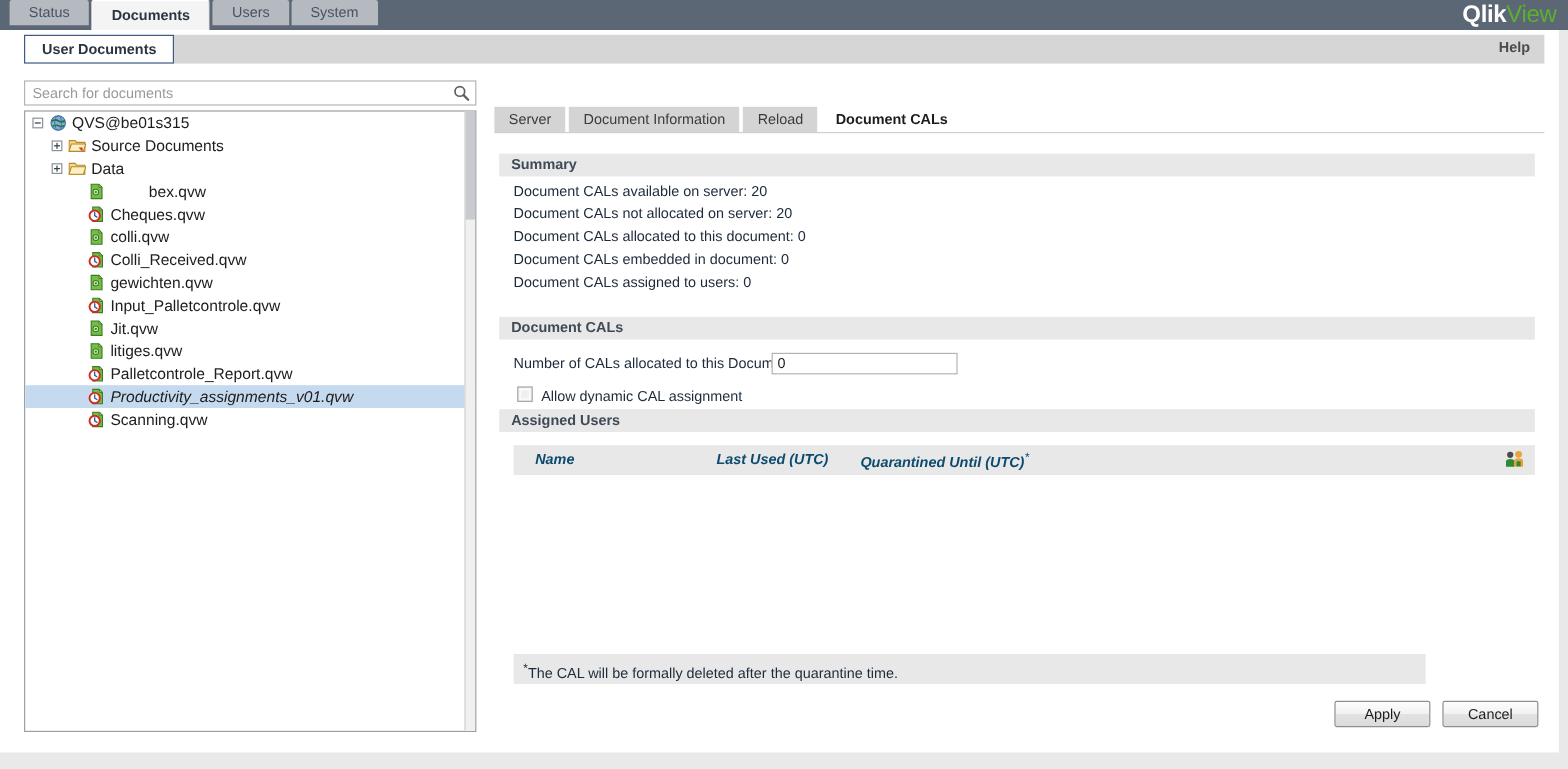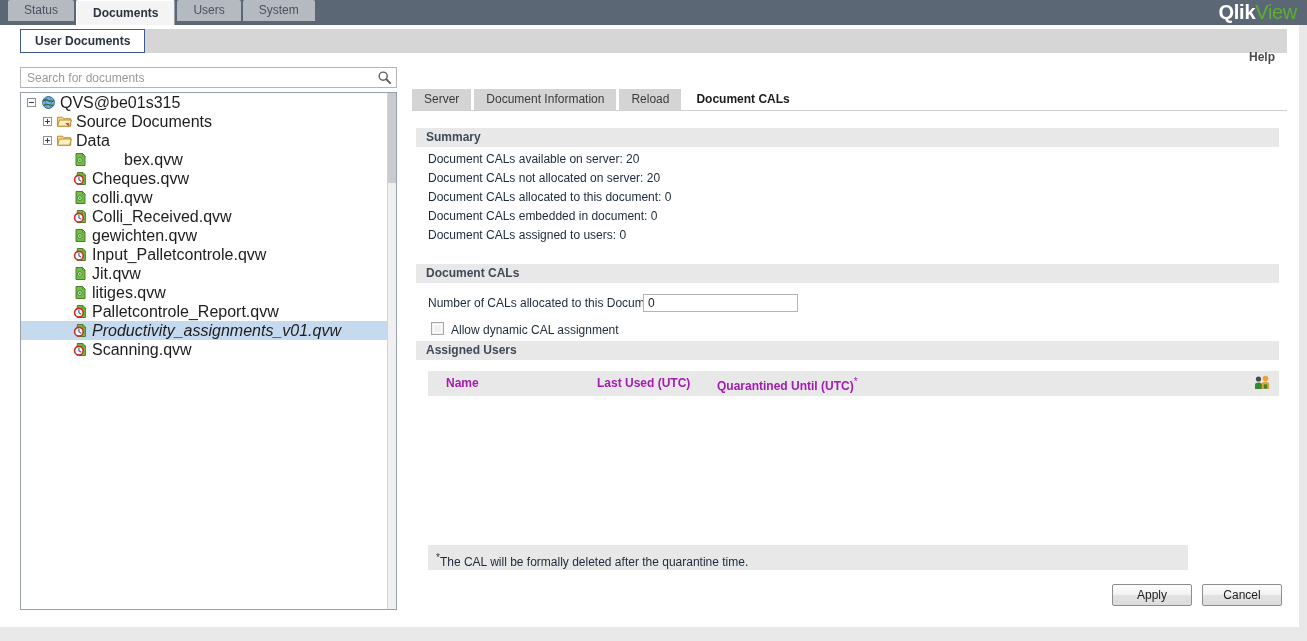--- a/index.html
+++ b/index.html
@@ -90,21 +90,21 @@
     font-size: 12px;
     font-weight: bold;
     color: #2b3440;
     background: #ffffff;
     border: 1px solid #3f5a8a;
     box-sizing: border-box;
     cursor: default;
   }
   .help-link {
     position: absolute;
-    right: 12px; top: 21px;
+    right: 12px; top: 3px;
     font-size: 12px;
     font-weight: bold;
     color: #4b4b4b;
     cursor: pointer;
   }
 
   
   .search-wrap {
     position: absolute;
     left: 20px; top: 67px;
@@ -156,21 +156,21 @@
     position: absolute;
     left: 0; top: 0;
     width: 8px; height: 90px;
     background: #c9cbd1;
   }
 
   .tnode {
     position: relative;
     height: 19px;
     line-height: 19px;
-    font-size: 16px;
+    font-size: 13px;
     color: #1d1d1d;
     white-space: nowrap;
     cursor: default;
   }
   .tnode.selected {
     background: #c5d9ef;
   }
   .expander {
     position: absolute;
     top: 5px;
@@ -298,22 +298,23 @@
     left: 16px; top: 260px;
     width: 851px;
     height: 25px;
     background: #e8e8e8;
   }
   .th {
     position: absolute;
     top: 5px;
     font-size: 12px;
     font-weight: bold;
-    color: #a21caf;
+    color: #0c4a6e;
     white-space: nowrap;
+    font-style: italic;
   }
   .th .star { font-weight: normal; font-size: 10px; vertical-align: super; }
   .users-icon {
     position: absolute;
     right: 8px; top: 4px;
     width: 17px; height: 16px;
     cursor: pointer;
   }
   .table-body {
     position: absolute;

